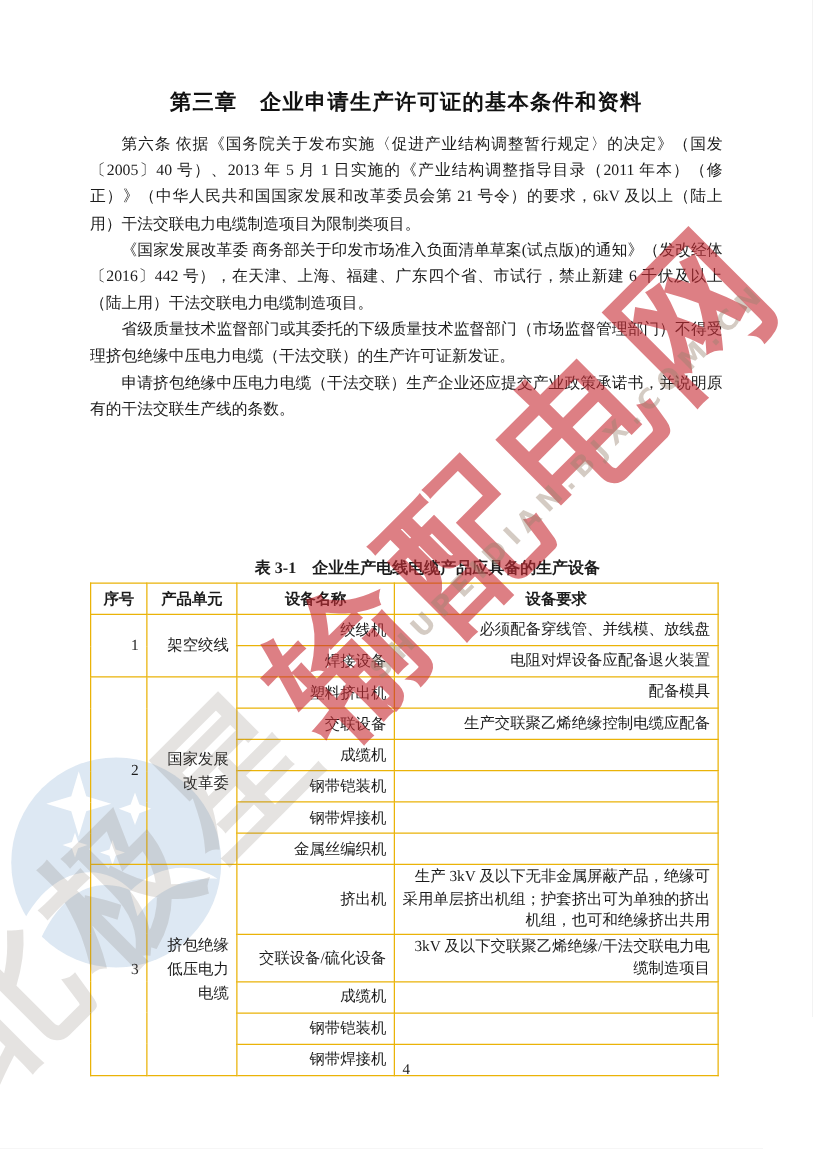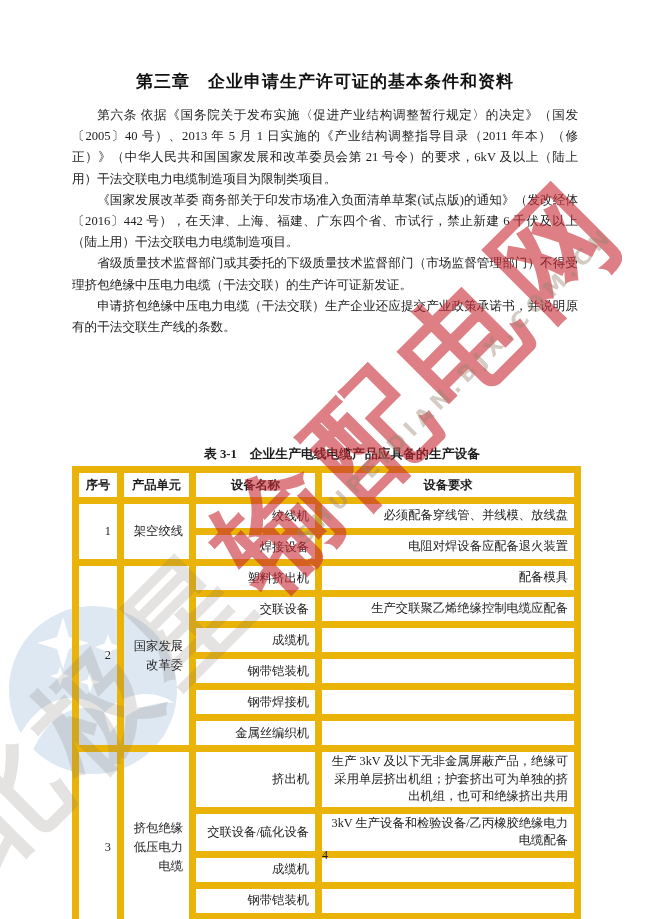--- a/index.html
+++ b/index.html
@@ -26,21 +26,21 @@
   .tbl-caption{
     position:absolute;top:446px;left:0;width:100%;
     text-align:center;font-weight:bold;font-size:12.8px;margin-left:17px;
   }
   table.equip{
     position:absolute;top:466px;left:72px;width:502px;
     border-collapse:collapse;table-layout:fixed;
     font-size:12.3px;
   }
   table.equip th, table.equip td{
-    border:7px solid #eab308;
+    border:1px solid #eab308;
     padding:1px 6px;
     vertical-align:middle;
     overflow:hidden;
   }
   table.equip th{height:22px;font-weight:bold;text-align:center;}
   table.equip td{height:22px;text-align:right;}
   td.c-no{text-align:center;}
   td.c-unit{text-align:justify;padding:1px 5px;line-height:19px;}
   td.c-name{padding-left:7px;}
   td.c-req{line-height:17.5px;padding:2px 7px;margin-top:43px;}
@@ -139,21 +139,21 @@
           <td class="c-req"></td>
         </tr>
         <tr>
           <td class="c-no" rowspan="5">3</td>
           <td class="c-unit" rowspan="5">挤包绝缘低压电力电缆</td>
           <td class="c-name">挤出机</td>
           <td class="c-req">生产 3kV 及以下无非金属屏蔽产品，绝缘可采用单层挤出机组；护套挤出可为单独的挤出机组，也可和绝缘挤出共用</td>
         </tr>
         <tr>
           <td class="c-name">交联设备/硫化设备</td>
-          <td class="c-req">3kV 生产设备和检验设备/乙丙橡胶绝缘电力电缆配备</td>
+          <td class="c-req">3kV 及以下交联聚乙烯绝缘/干法交联电力电缆制造项目</td>
         </tr>
         <tr>
           <td class="c-name">成缆机</td>
           <td class="c-req"></td>
         </tr>
         <tr>
           <td class="c-name">钢带铠装机</td>
           <td class="c-req"></td>
         </tr>
         <tr>

